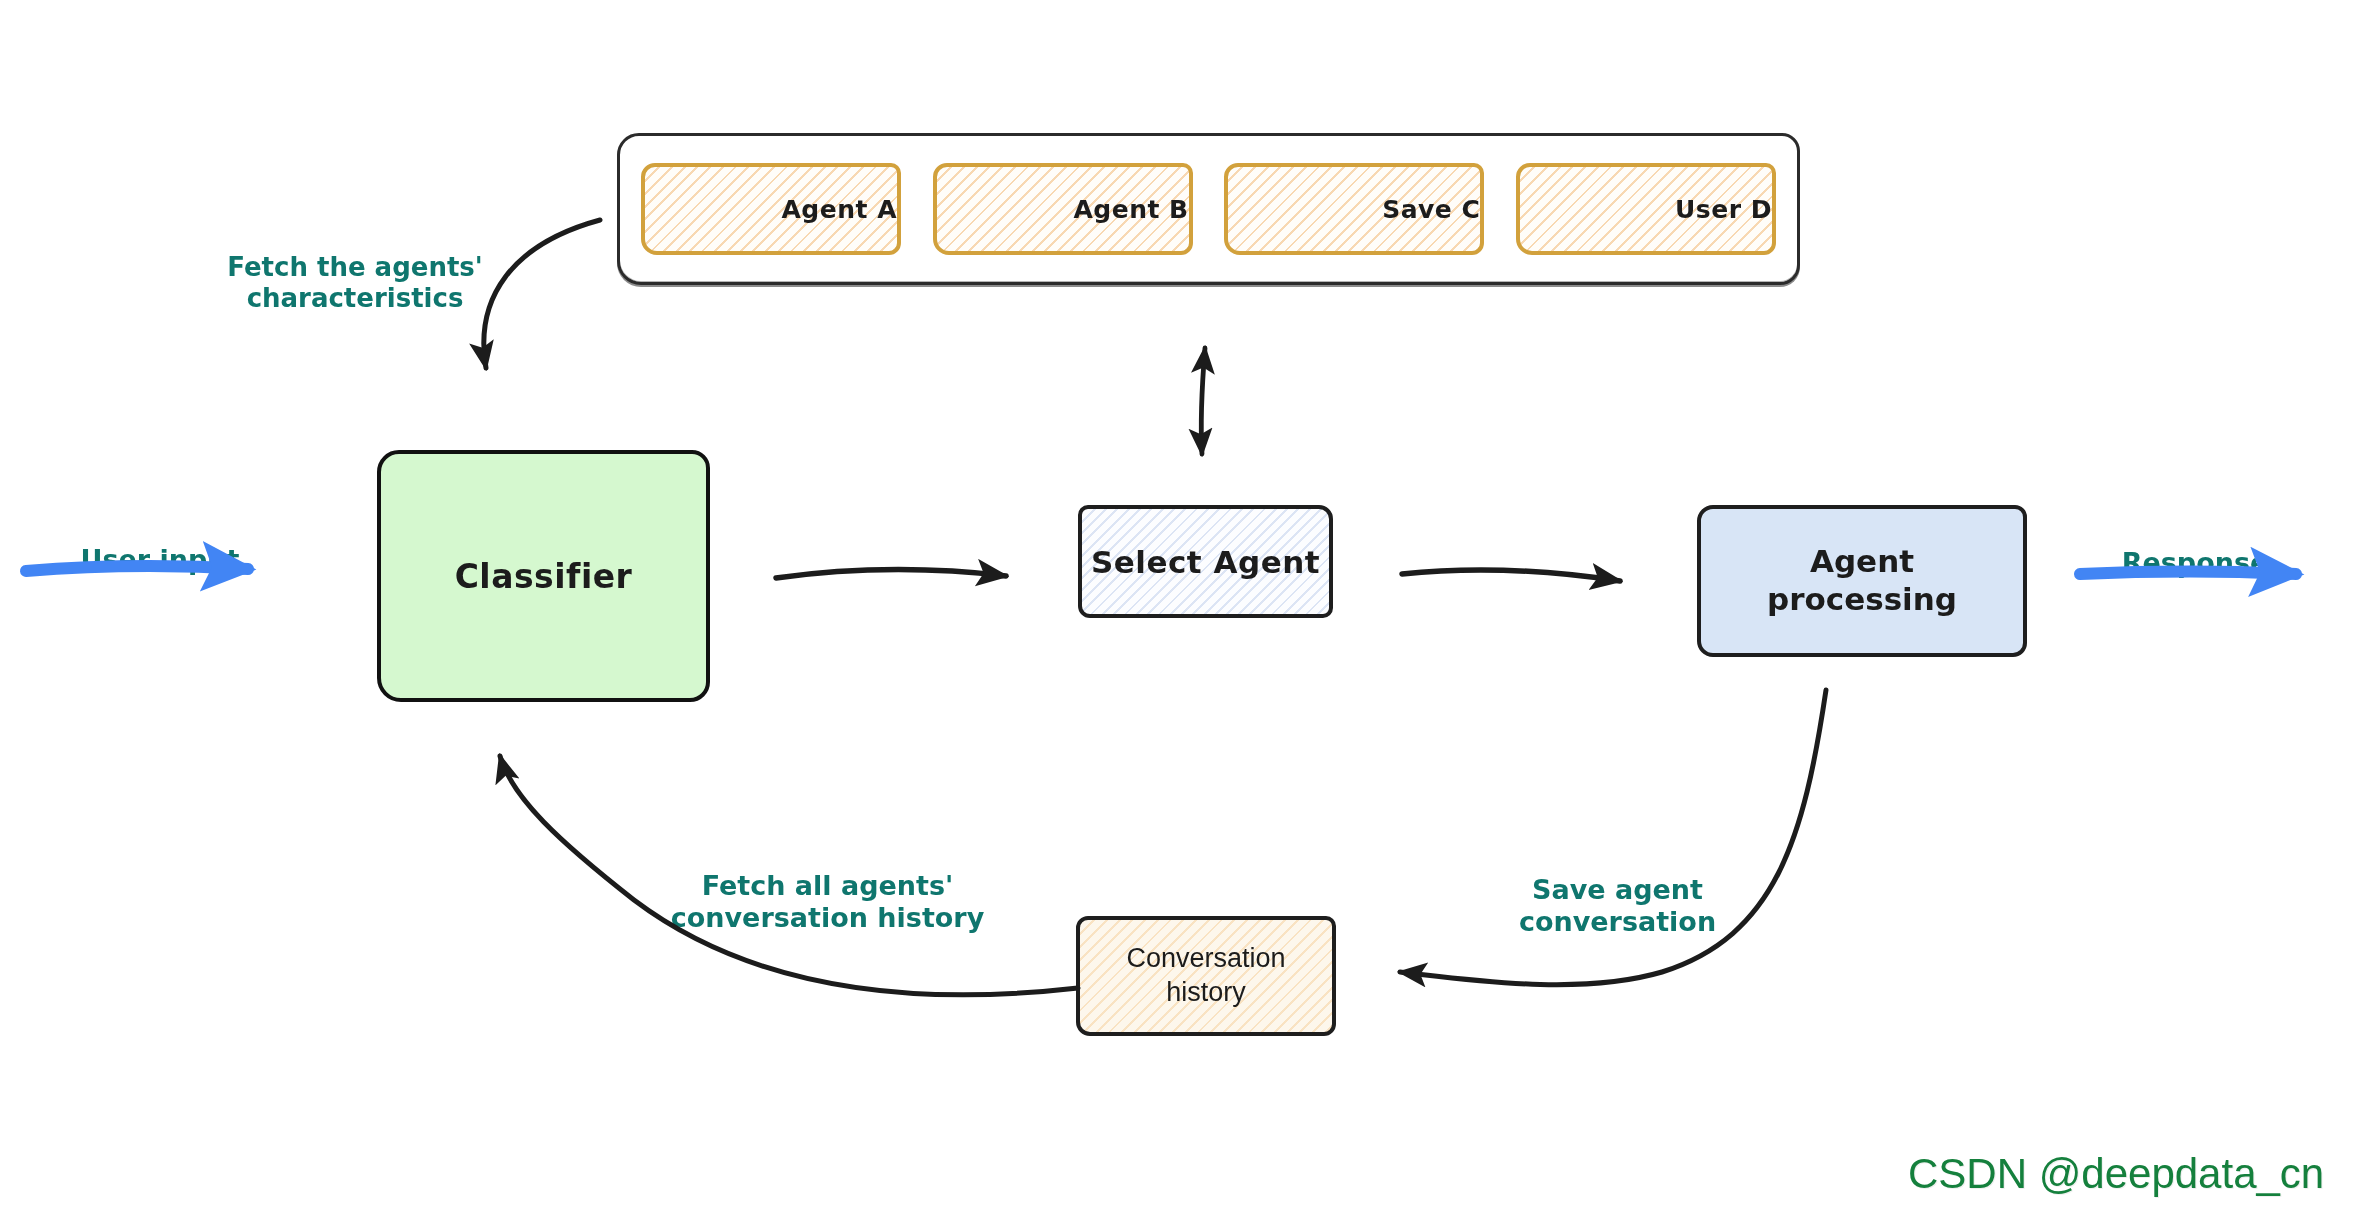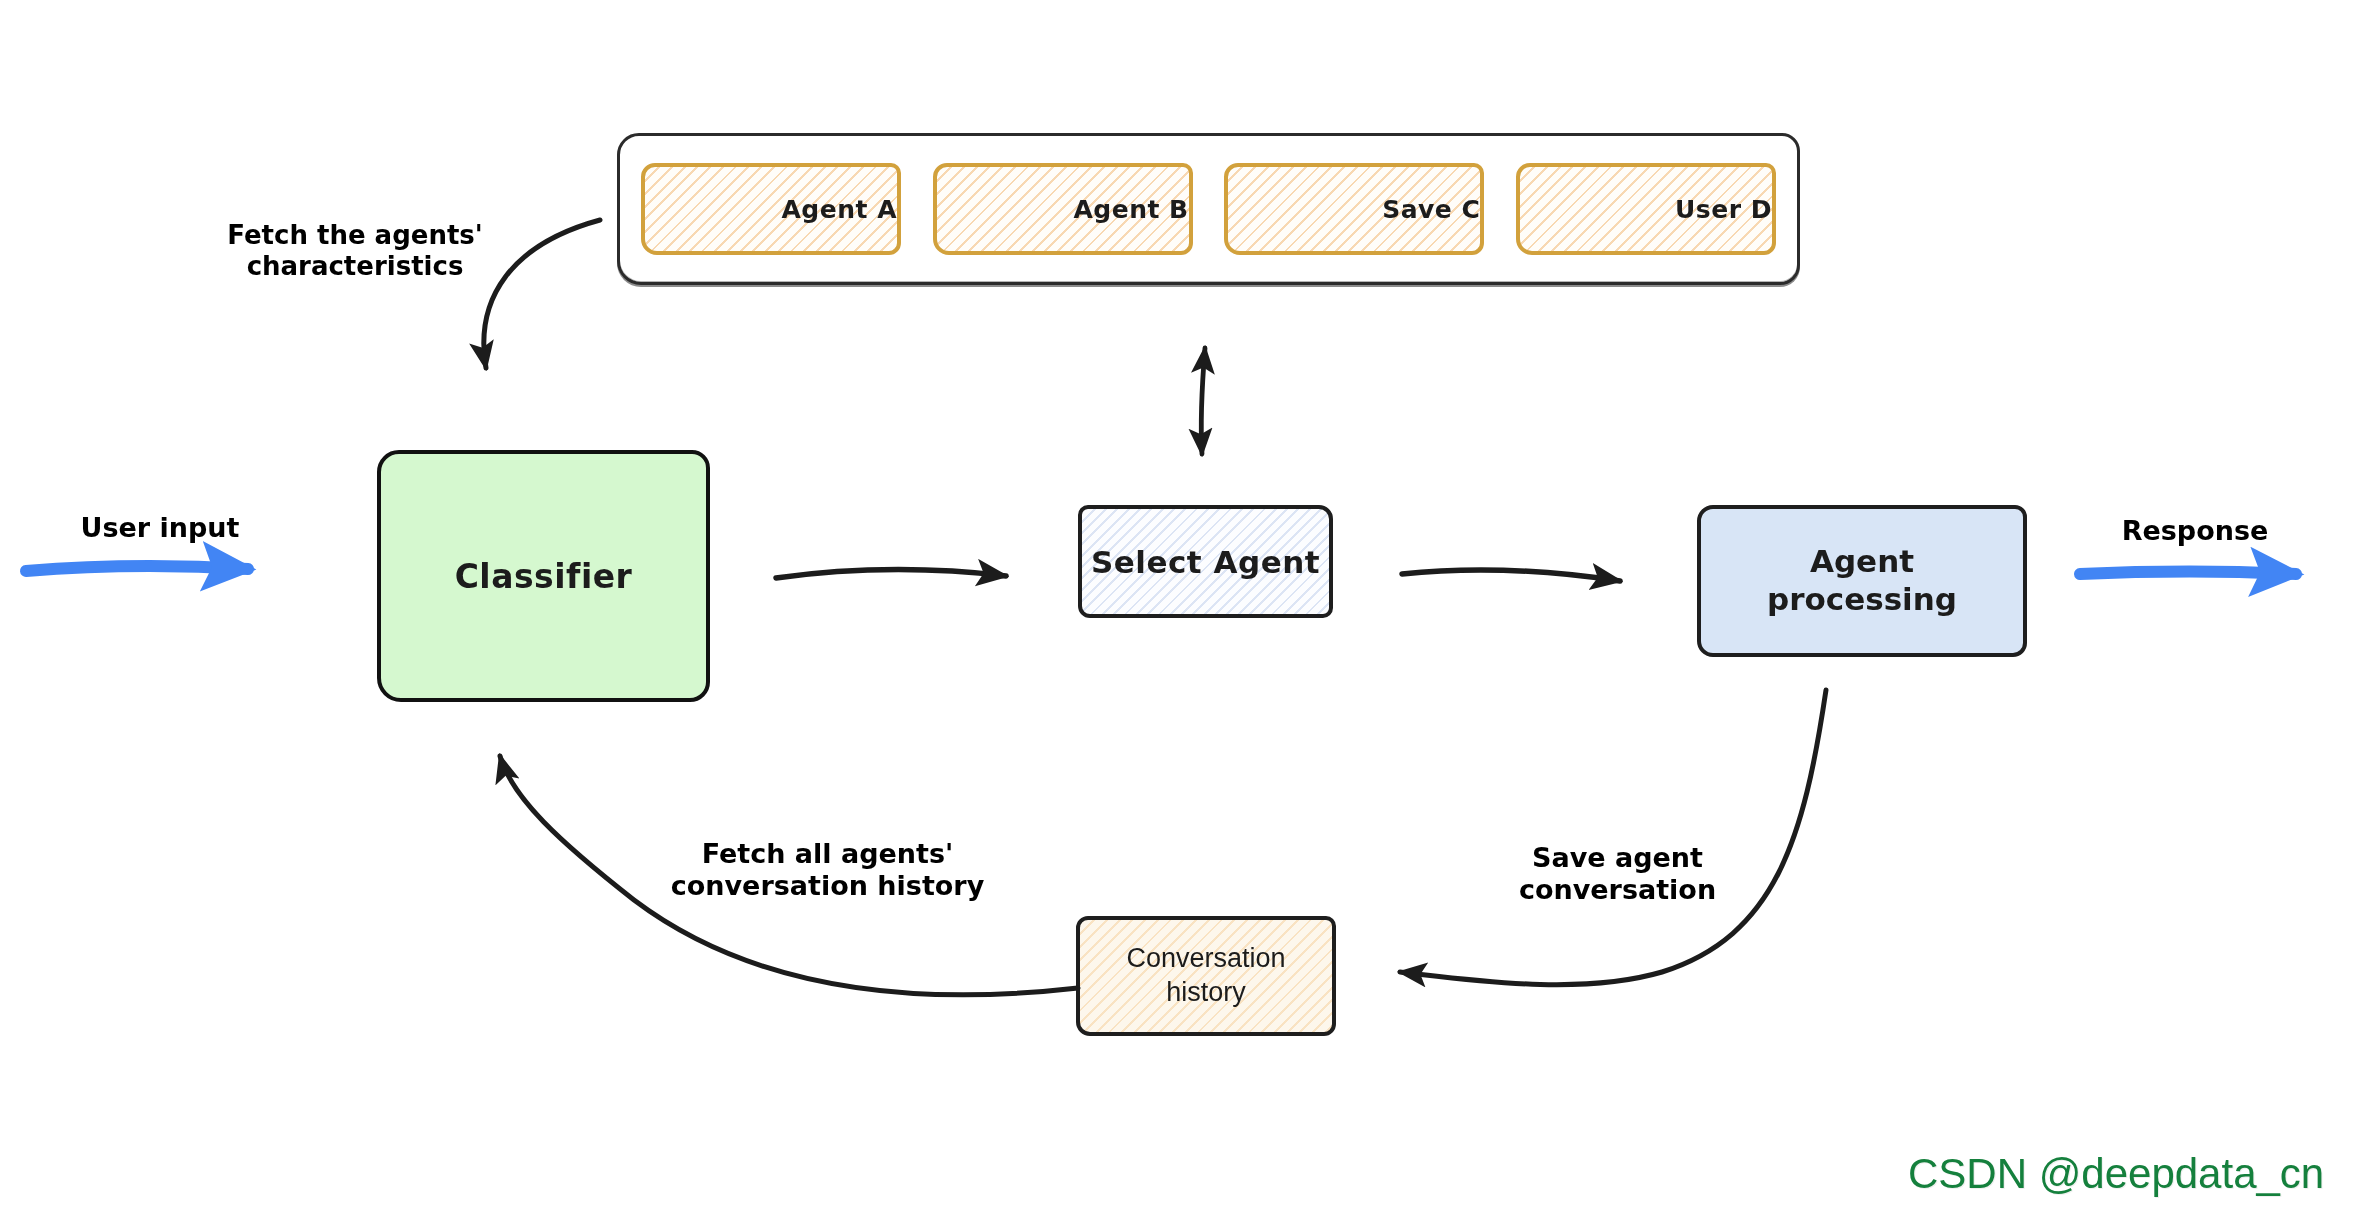--- a/index.html
+++ b/index.html
@@ -97,21 +97,22 @@
     line-height: 1.25;
   }
   .conversation-history .label-inner { width: 180px; }
   
   .txt {
     position: absolute;
     text-align: center;
     font-weight: 600;
     font-size: 27px;
     line-height: 1.18;
-    color: #000000;
+    color: #0f766e;
+    margin-top: 32px;
   }
   .txt .line { display: block; }
   .user-input-label  { left: 55px;   top: 512px; width: 210px; }
   .response-label    { left: 2090px; top: 515px; width: 210px; }
   .fetch-characteristics-label { left: 205px; top: 220px; width: 300px; font-size: 26px; }
   .fetch-history-label { left: 650px; top: 838px; width: 355px; }
   .save-conversation-label { left: 1465px; top: 842px; width: 305px; }
   .watermark {
     position: absolute;
     left: 1908px; top: 1150px; width: 455px;

